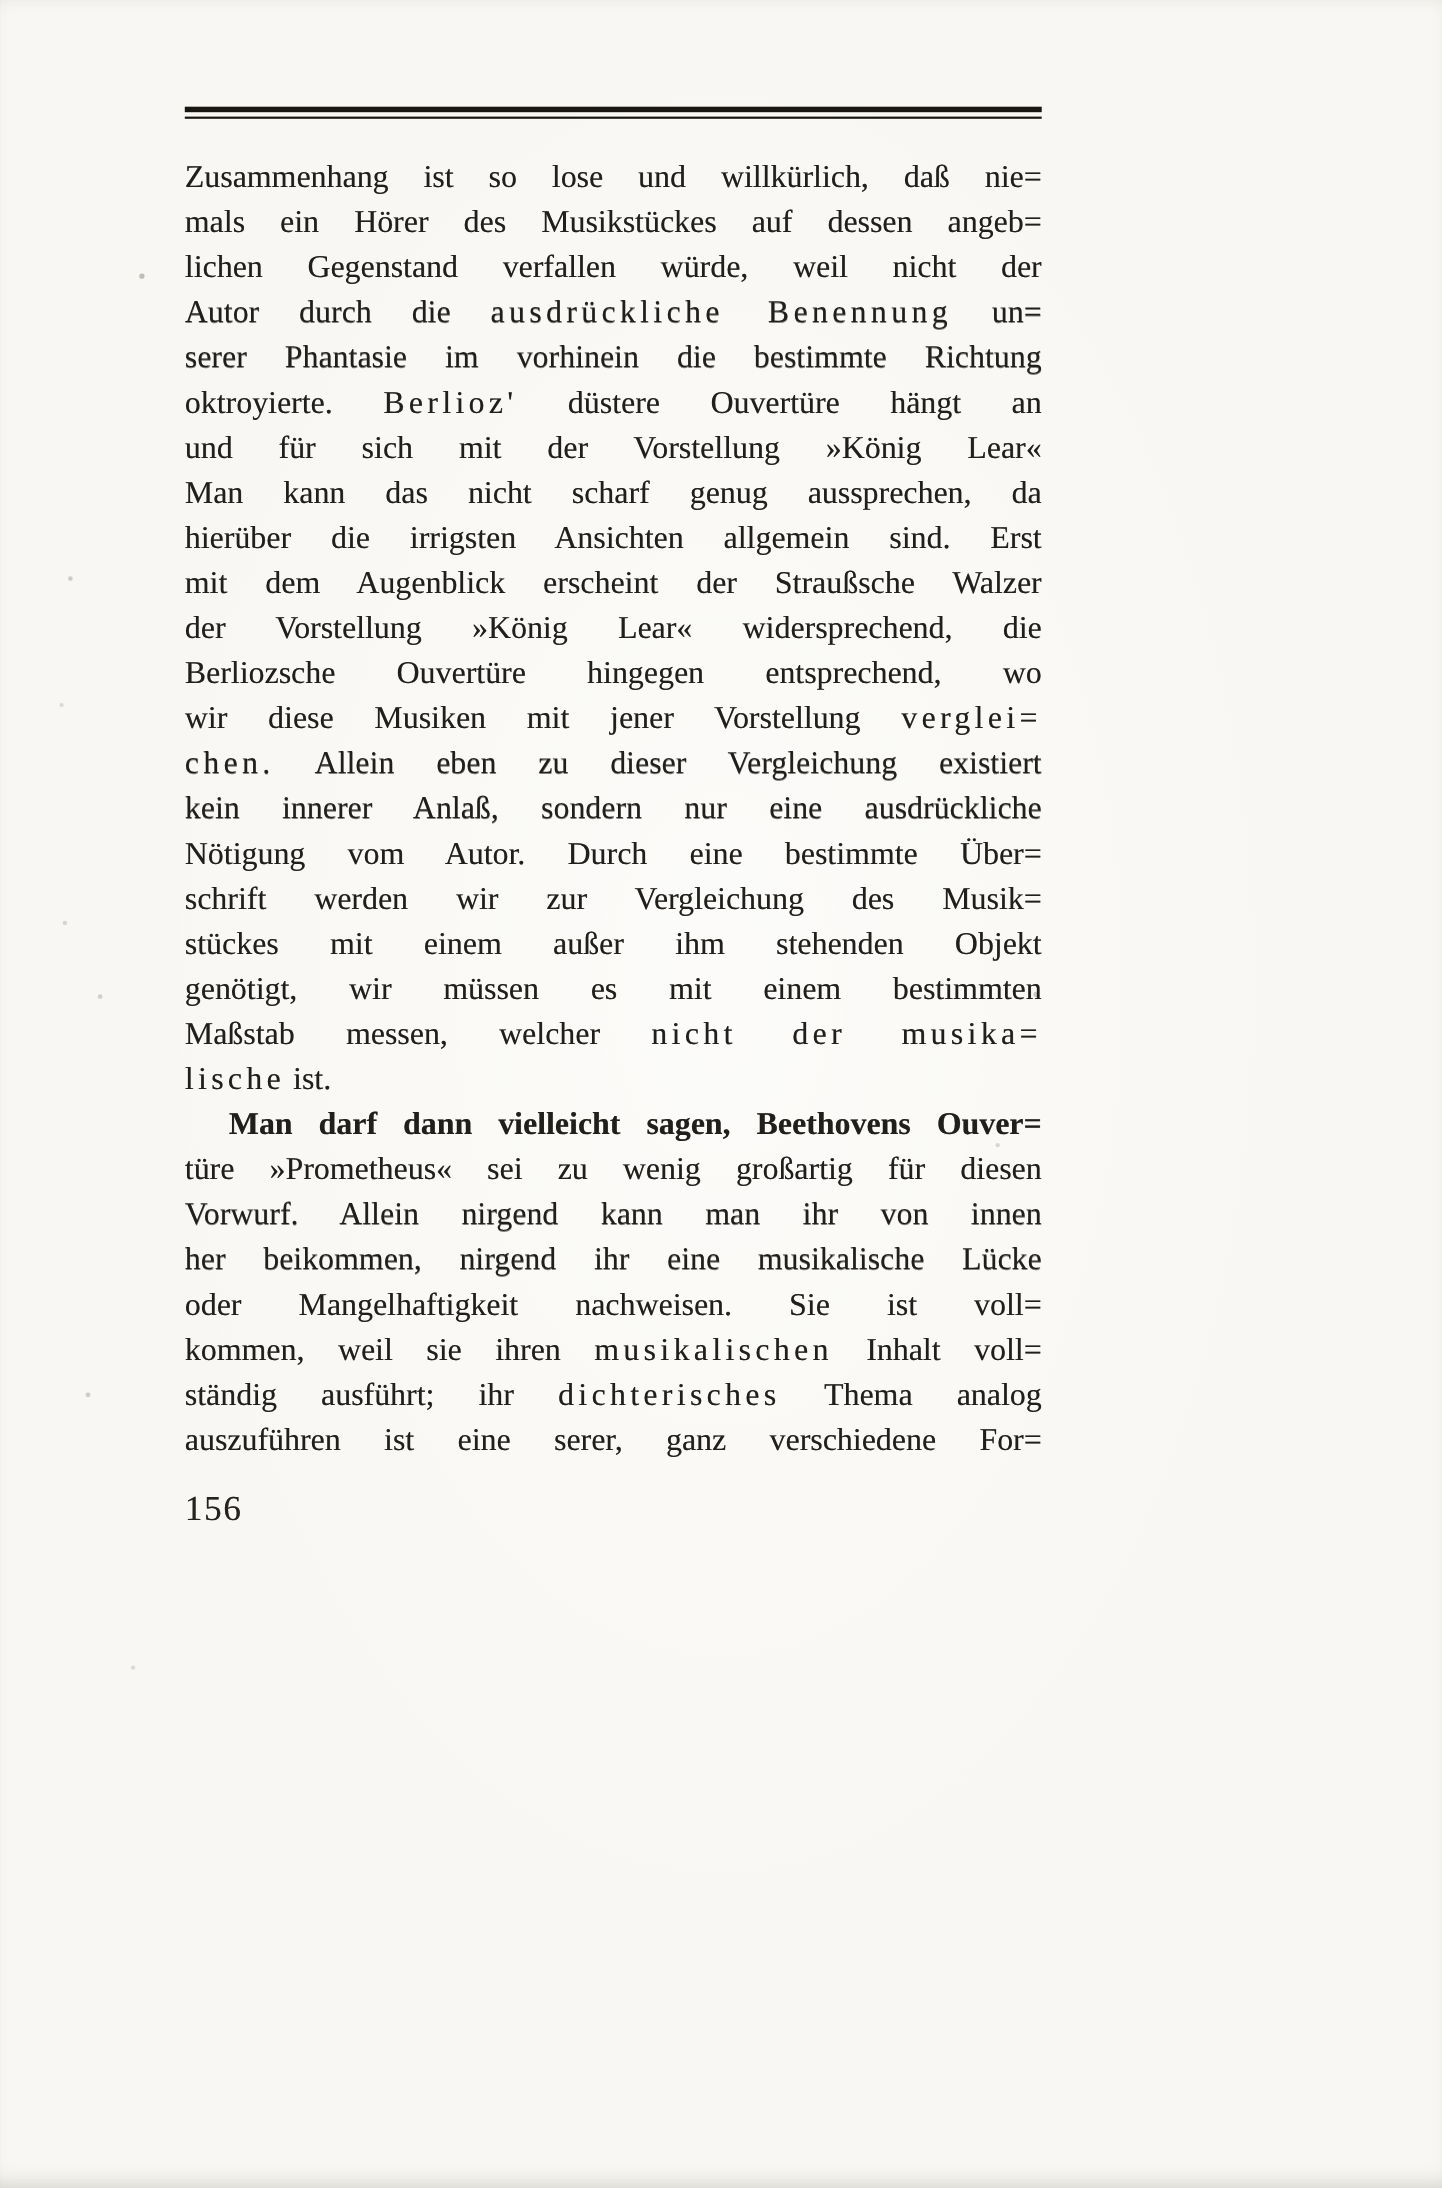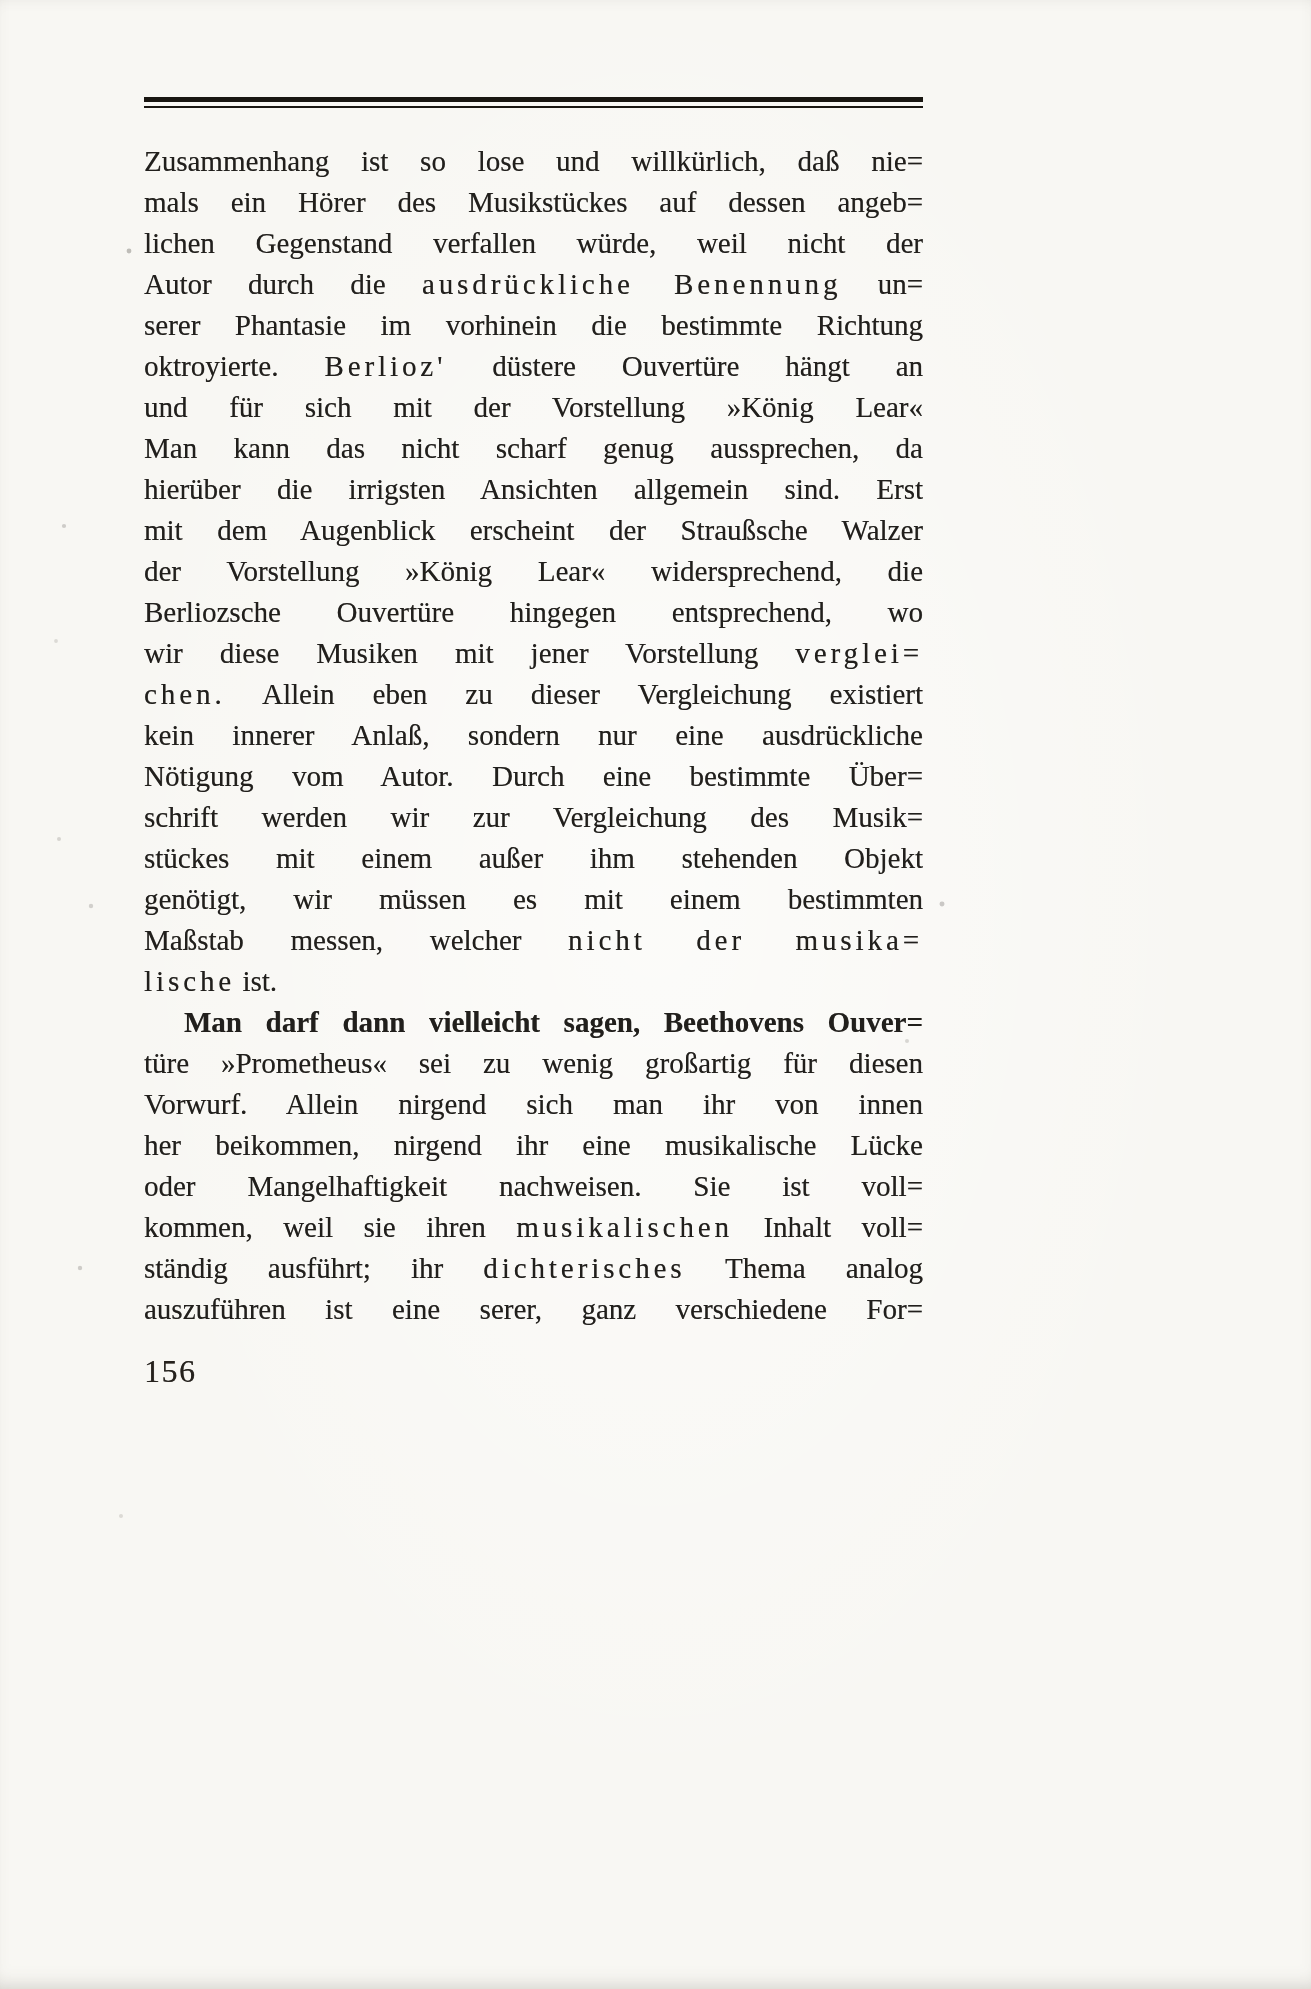--- a/index.html
+++ b/index.html
@@ -21,21 +21,21 @@
     inset: 0;
     background:
       radial-gradient(ellipse at 50% 45%, rgba(255,255,255,0.55) 0%, rgba(255,255,255,0) 60%),
       #f8f7f3;
     box-shadow: inset 0 -14px 22px -16px rgba(90,85,75,0.35),
                 inset 0 10px 18px -16px rgba(90,85,75,0.18);
   }
 
   .content {
     position: absolute;
-    left: 144px;
+    left: 168px;
     top: 97px;
     width: 779px;
   }
 
   .double-rule { width: 100%; }
   .rule-thick { height: 5px; background: #191611; }
   .rule-thin  { height: 2px; background: #191611; margin-top: 4px; }
 
   .body-text {
     margin-top: 33px;
@@ -118,21 +118,21 @@
         <div class="line"><span class="spaced">chen.</span><span> Allein eben zu dieser Vergleichung existiert</span></div>
         <div class="line"><span>kein innerer Anlaß, sondern nur eine ausdrückliche</span></div>
         <div class="line"><span>Nötigung vom Autor. Durch eine bestimmte Über=</span></div>
         <div class="line"><span>schrift werden wir zur Vergleichung des Musik=</span></div>
         <div class="line"><span>stückes mit einem außer ihm stehenden Objekt</span></div>
         <div class="line"><span>genötigt, wir müssen es mit einem bestimmten</span></div>
         <div class="line"><span>Maßstab messen, welcher </span><span class="spaced">nicht der musika=</span></div>
         <div class="line no-justify"><span class="spaced">lische</span><span> ist.</span></div>
         <div class="line indent"><span>Man darf dann vielleicht sagen, Beethovens Ouver=</span></div>
         <div class="line"><span>türe »Prometheus« sei zu wenig großartig für diesen</span></div>
-        <div class="line"><span>Vorwurf. Allein nirgend sich man ihr von innen</span></div>
+        <div class="line"><span>Vorwurf. Allein nirgend kann man ihr von innen</span></div>
         <div class="line"><span>her beikommen, nirgend ihr eine musikalische Lücke</span></div>
         <div class="line"><span>oder Mangelhaftigkeit nachweisen. Sie ist voll=</span></div>
         <div class="line"><span>kommen, weil sie ihren </span><span class="spaced">musikalischen</span><span> Inhalt voll=</span></div>
         <div class="line"><span>ständig ausführt; ihr </span><span class="spaced">dichterisches</span><span> Thema analog</span></div>
         <div class="line"><span>auszuführen ist eine serer, ganz verschiedene For=</span></div>
       </div>
 
     <div class="page-number">156</div>
   </div>
 </div>

